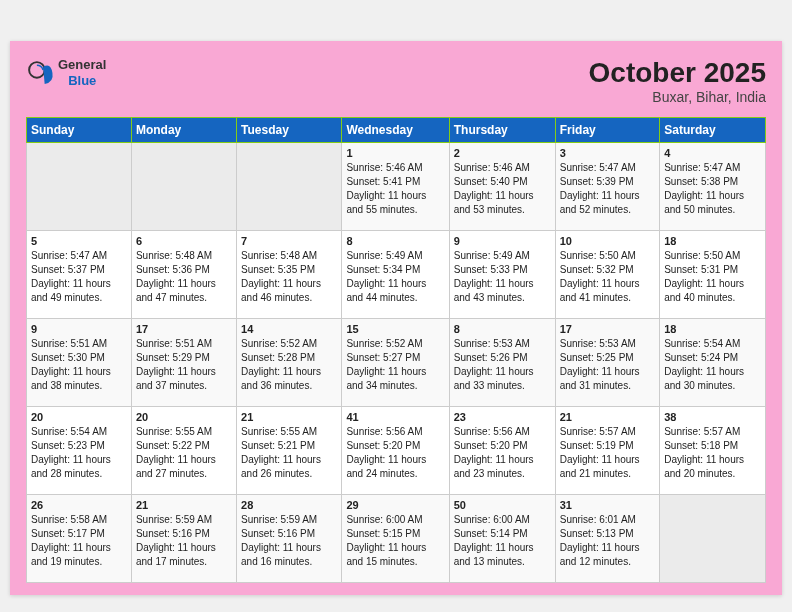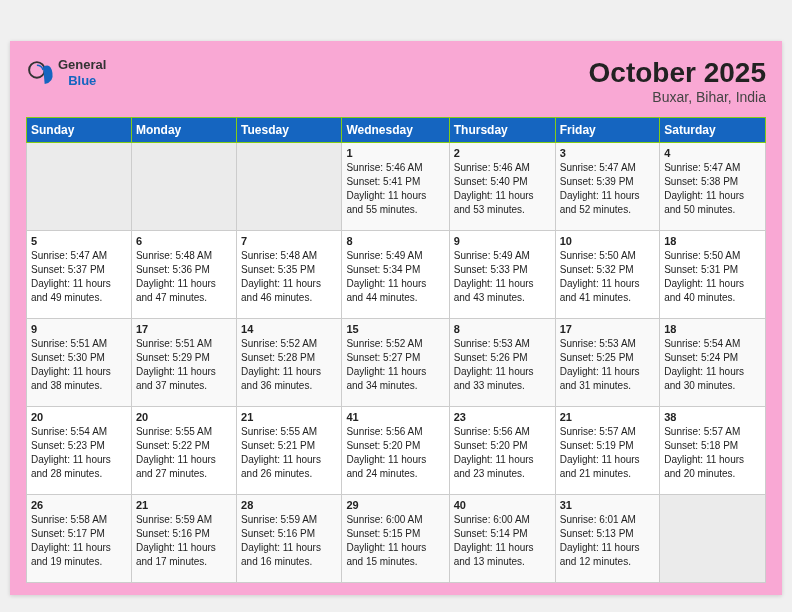--- a/index.html
+++ b/index.html
@@ -250,21 +250,21 @@
           </td>
           <td>
             <div class="day-number">28</div>
           <div class="day-info">Sunrise: 5:59 AM<br>Sunset: 5:16 PM<br>Daylight: 11 hours and 16 minutes.</div>
           </td>
           <td>
             <div class="day-number">29</div>
           <div class="day-info">Sunrise: 6:00 AM<br>Sunset: 5:15 PM<br>Daylight: 11 hours and 15 minutes.</div>
           </td>
           <td>
-            <div class="day-number">40</div>
+            <div class="day-number">50</div>
           <div class="day-info">Sunrise: 6:00 AM<br>Sunset: 5:14 PM<br>Daylight: 11 hours and 13 minutes.</div>
           </td>
           <td>
             <div class="day-number">31</div>
           <div class="day-info">Sunrise: 6:01 AM<br>Sunset: 5:13 PM<br>Daylight: 11 hours and 12 minutes.</div>
           </td>
           <td class="empty"></td>
         </tr>
       </tbody>
   </table>

